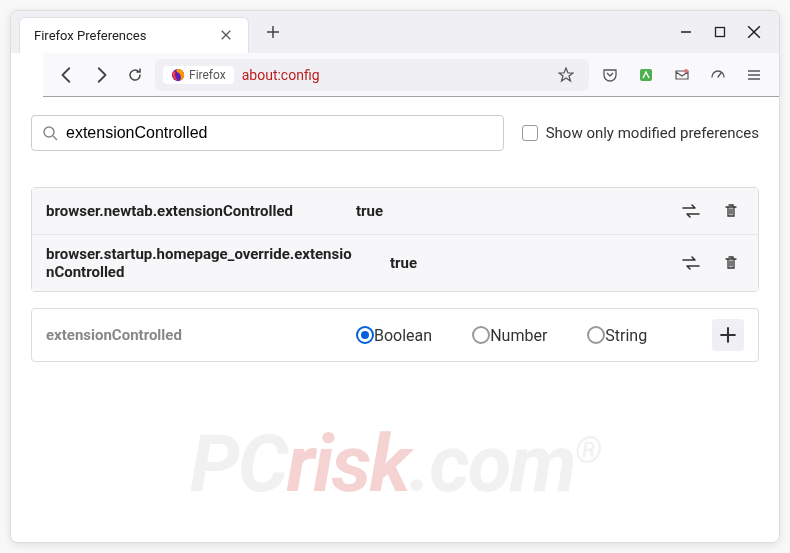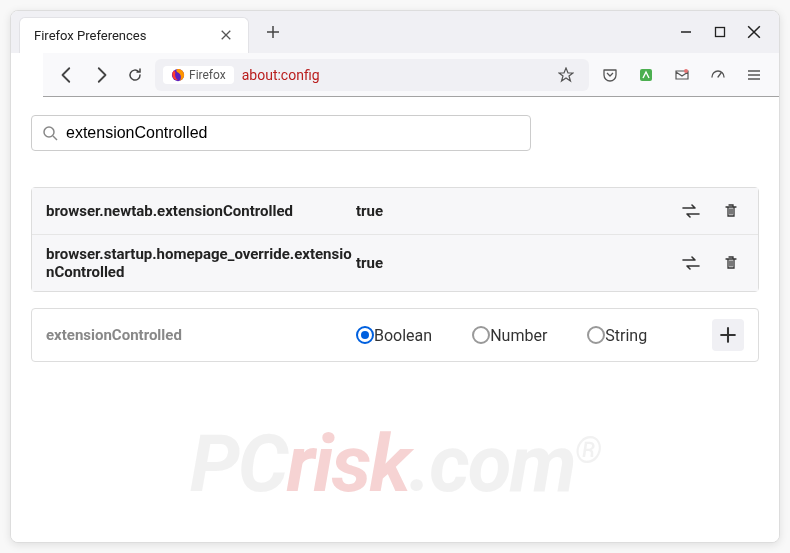--- a/index.html
+++ b/index.html
@@ -107,21 +107,21 @@
       margin-top: 36px;
       border: 1px solid #ddd;
       border-radius: 4px;
     }
     .pref-row {
       display: flex; align-items: center;
       padding: 10px 14px;
       border-bottom: 1px solid #e6e6e6;
       background: #f7f7f9;
     }
-    .pref-row:last-child { border-bottom: none; }
+    .pref-row:last-child { border-bottom: none; gap: 34px; }
     .pref-name { width: 310px; font-weight: bold; font-size: 15px; color:#222; word-break: break-word; }
     .pref-value { flex:1; font-weight: bold; font-size: 15px; color:#222; }
     .pref-actions { display:flex; gap:14px; }
     .icon-btn { width:26px; height:26px; display:flex; align-items:center; justify-content:center; cursor:pointer; color:#333; border-radius:4px; }
     .new-pref-row {
       display:flex; align-items:center;
       margin-top: 16px;
       border: 1px solid #ddd; border-radius: 4px;
       padding: 10px 14px;
     }
@@ -257,20 +257,24 @@
 
   <div class="content">
     <div class="search-row">
       <div class="search-box">
         <svg viewBox="0 0 16 16" width="16" height="16">
             <circle cx="7" cy="7" r="5" stroke="#888" stroke-width="1.5" fill="none"></circle>
             <path d="M11 11 L15 15" stroke="#888" stroke-width="1.5"></path>
           </svg>
         <input class="search-input" value="extensionControlled" style="">
       </div>
+      <label class="checkbox-row">
+        <span class="checkbox"></span>
+        <span>Show only modified preferences</span>
+      </label>
     </div>
 
     <div class="prefs-table">
       <div class="pref-row">
         <div class="pref-name">browser.newtab.extensionControlled</div>
         <div class="pref-value">true</div>
         <div class="pref-actions">
           <div class="icon-btn">
             <svg viewBox="0 0 20 14" width="20" height="14">
                 <path d="M2 4 H14 L11 1 M18 10 H6 L9 13" stroke="#333" stroke-width="1.6" fill="none" stroke-linecap="round" stroke-linejoin="round"></path>

